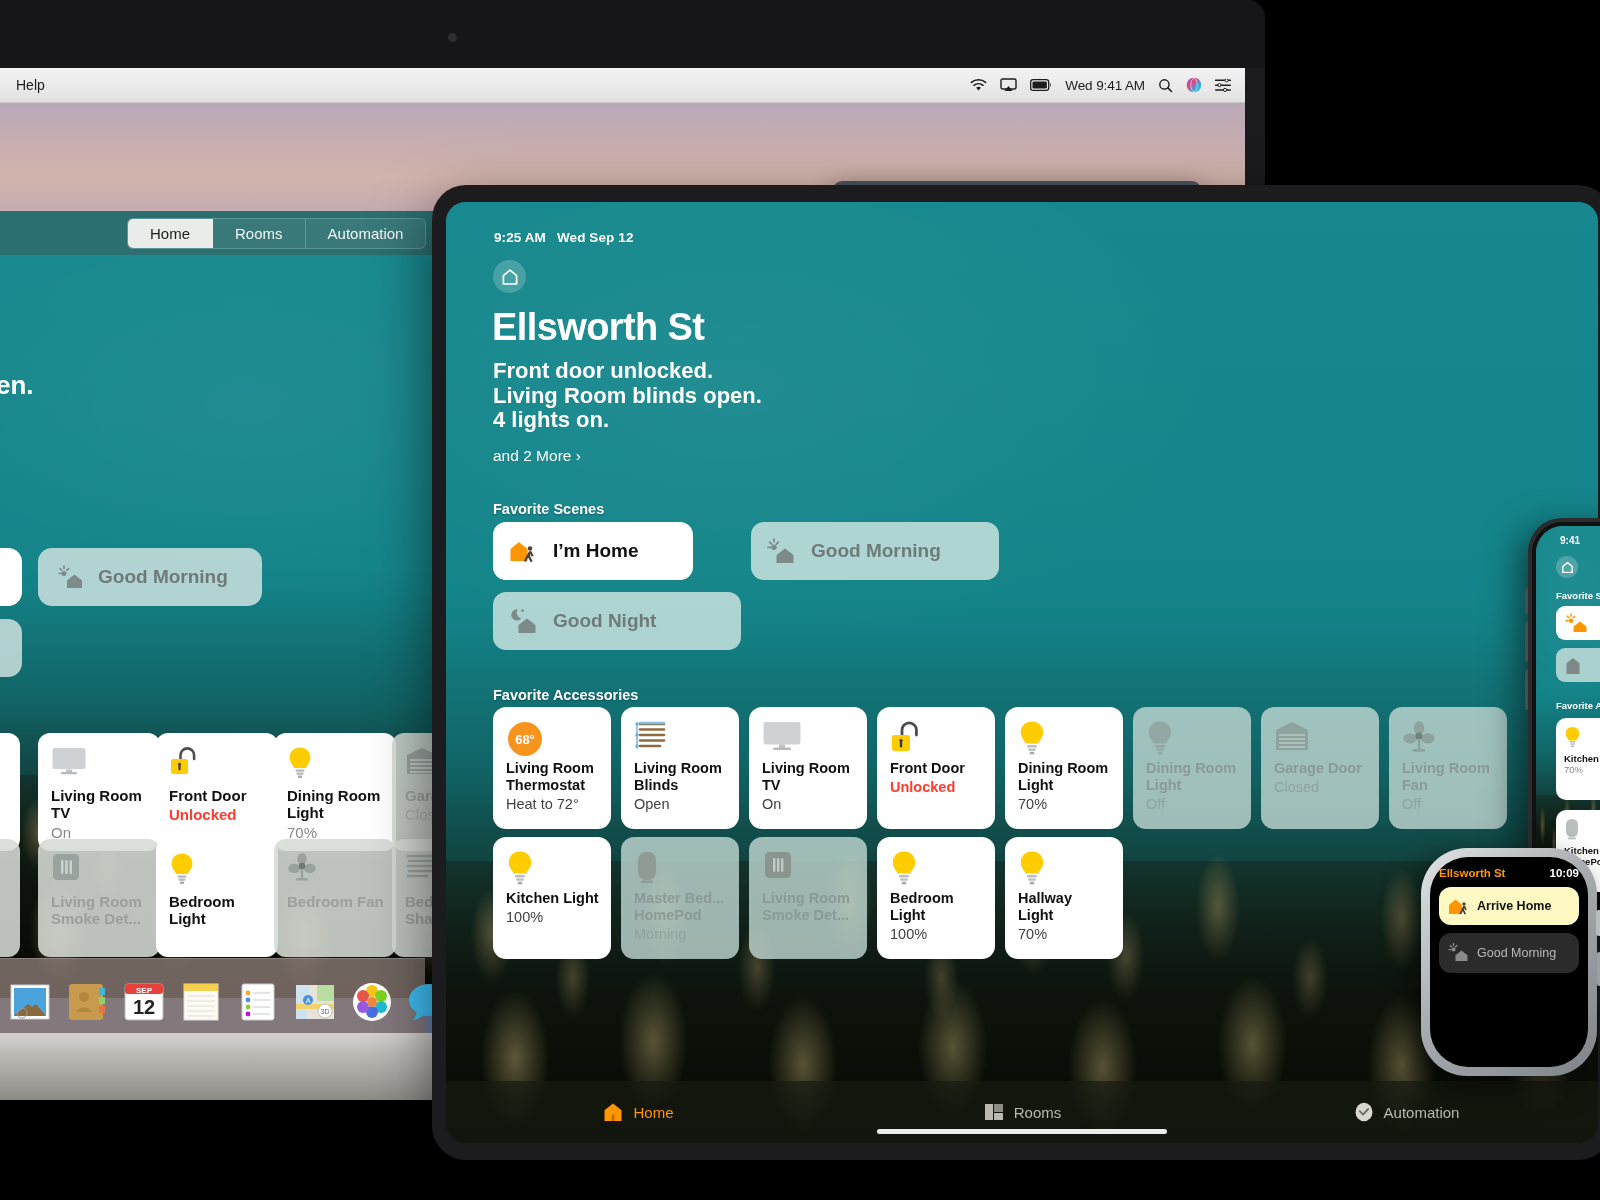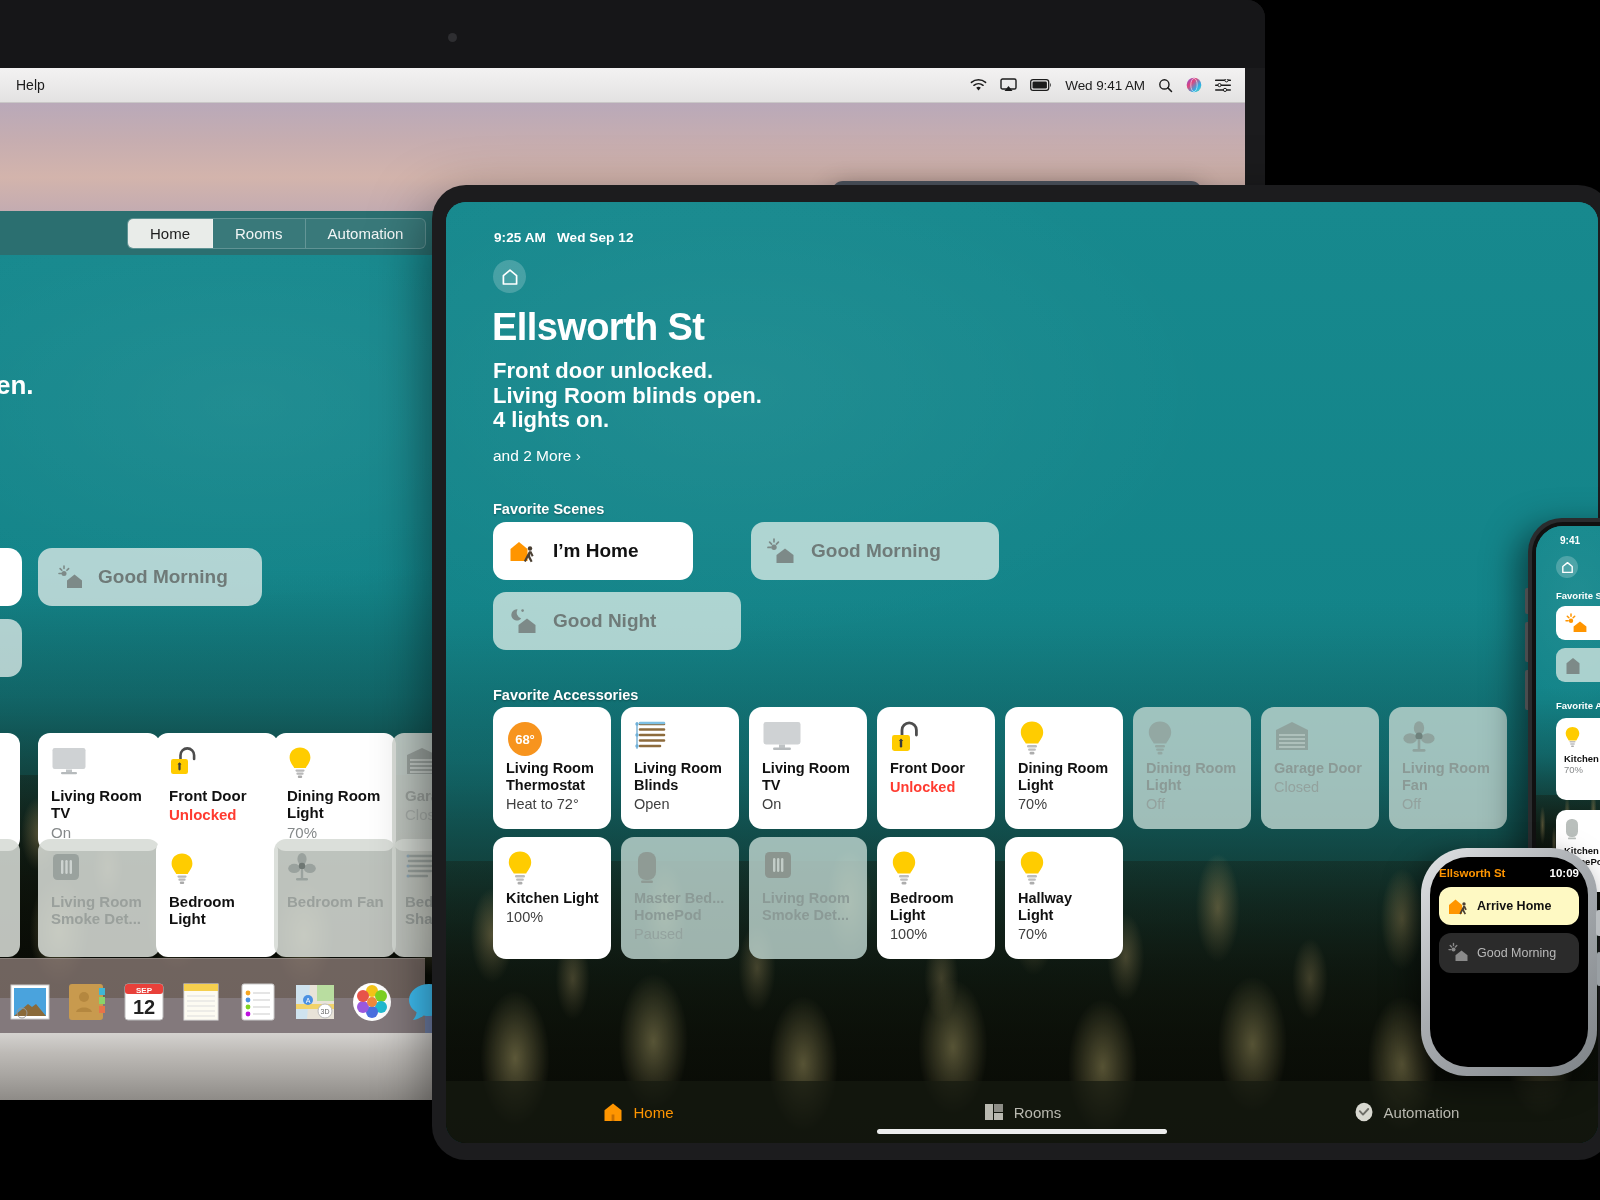--- a/index.html
+++ b/index.html
@@ -812,21 +812,21 @@
         <div class="pad-card off" style="left:175px; top:635px;">
           <div class="ic">
             <svg width="26" height="38" viewBox="0 0 26 38">
                 <rect x="4" y="2" width="18" height="28" rx="8" fill="#8f9b95"></rect>
                 <rect x="7" y="30.5" width="12" height="2.6" rx="1.3" fill="#8f9b95"></rect>
               </svg>
           </div>
           <div class="nm">
             <span>Master Bed... HomePod</span>
           </div>
-          <div class="st">Paused</div>
+          <div class="st">Morning</div>
         </div>
 
         <div class="pad-card off" style="left:303px; top:635px;">
           <div class="ic">
             <svg width="32" height="34" viewBox="0 0 32 34">
                 <rect x="3" y="2" width="26" height="26" rx="4.5" fill="#8b958f"></rect>
                 <g fill="#c2ccc7">
                   <rect x="11" y="8" width="2.4" height="14" rx="1.2"></rect>
                   <rect x="15" y="8" width="2.4" height="14" rx="1.2"></rect>
                   <rect x="19" y="8" width="2.4" height="14" rx="1.2"></rect>

